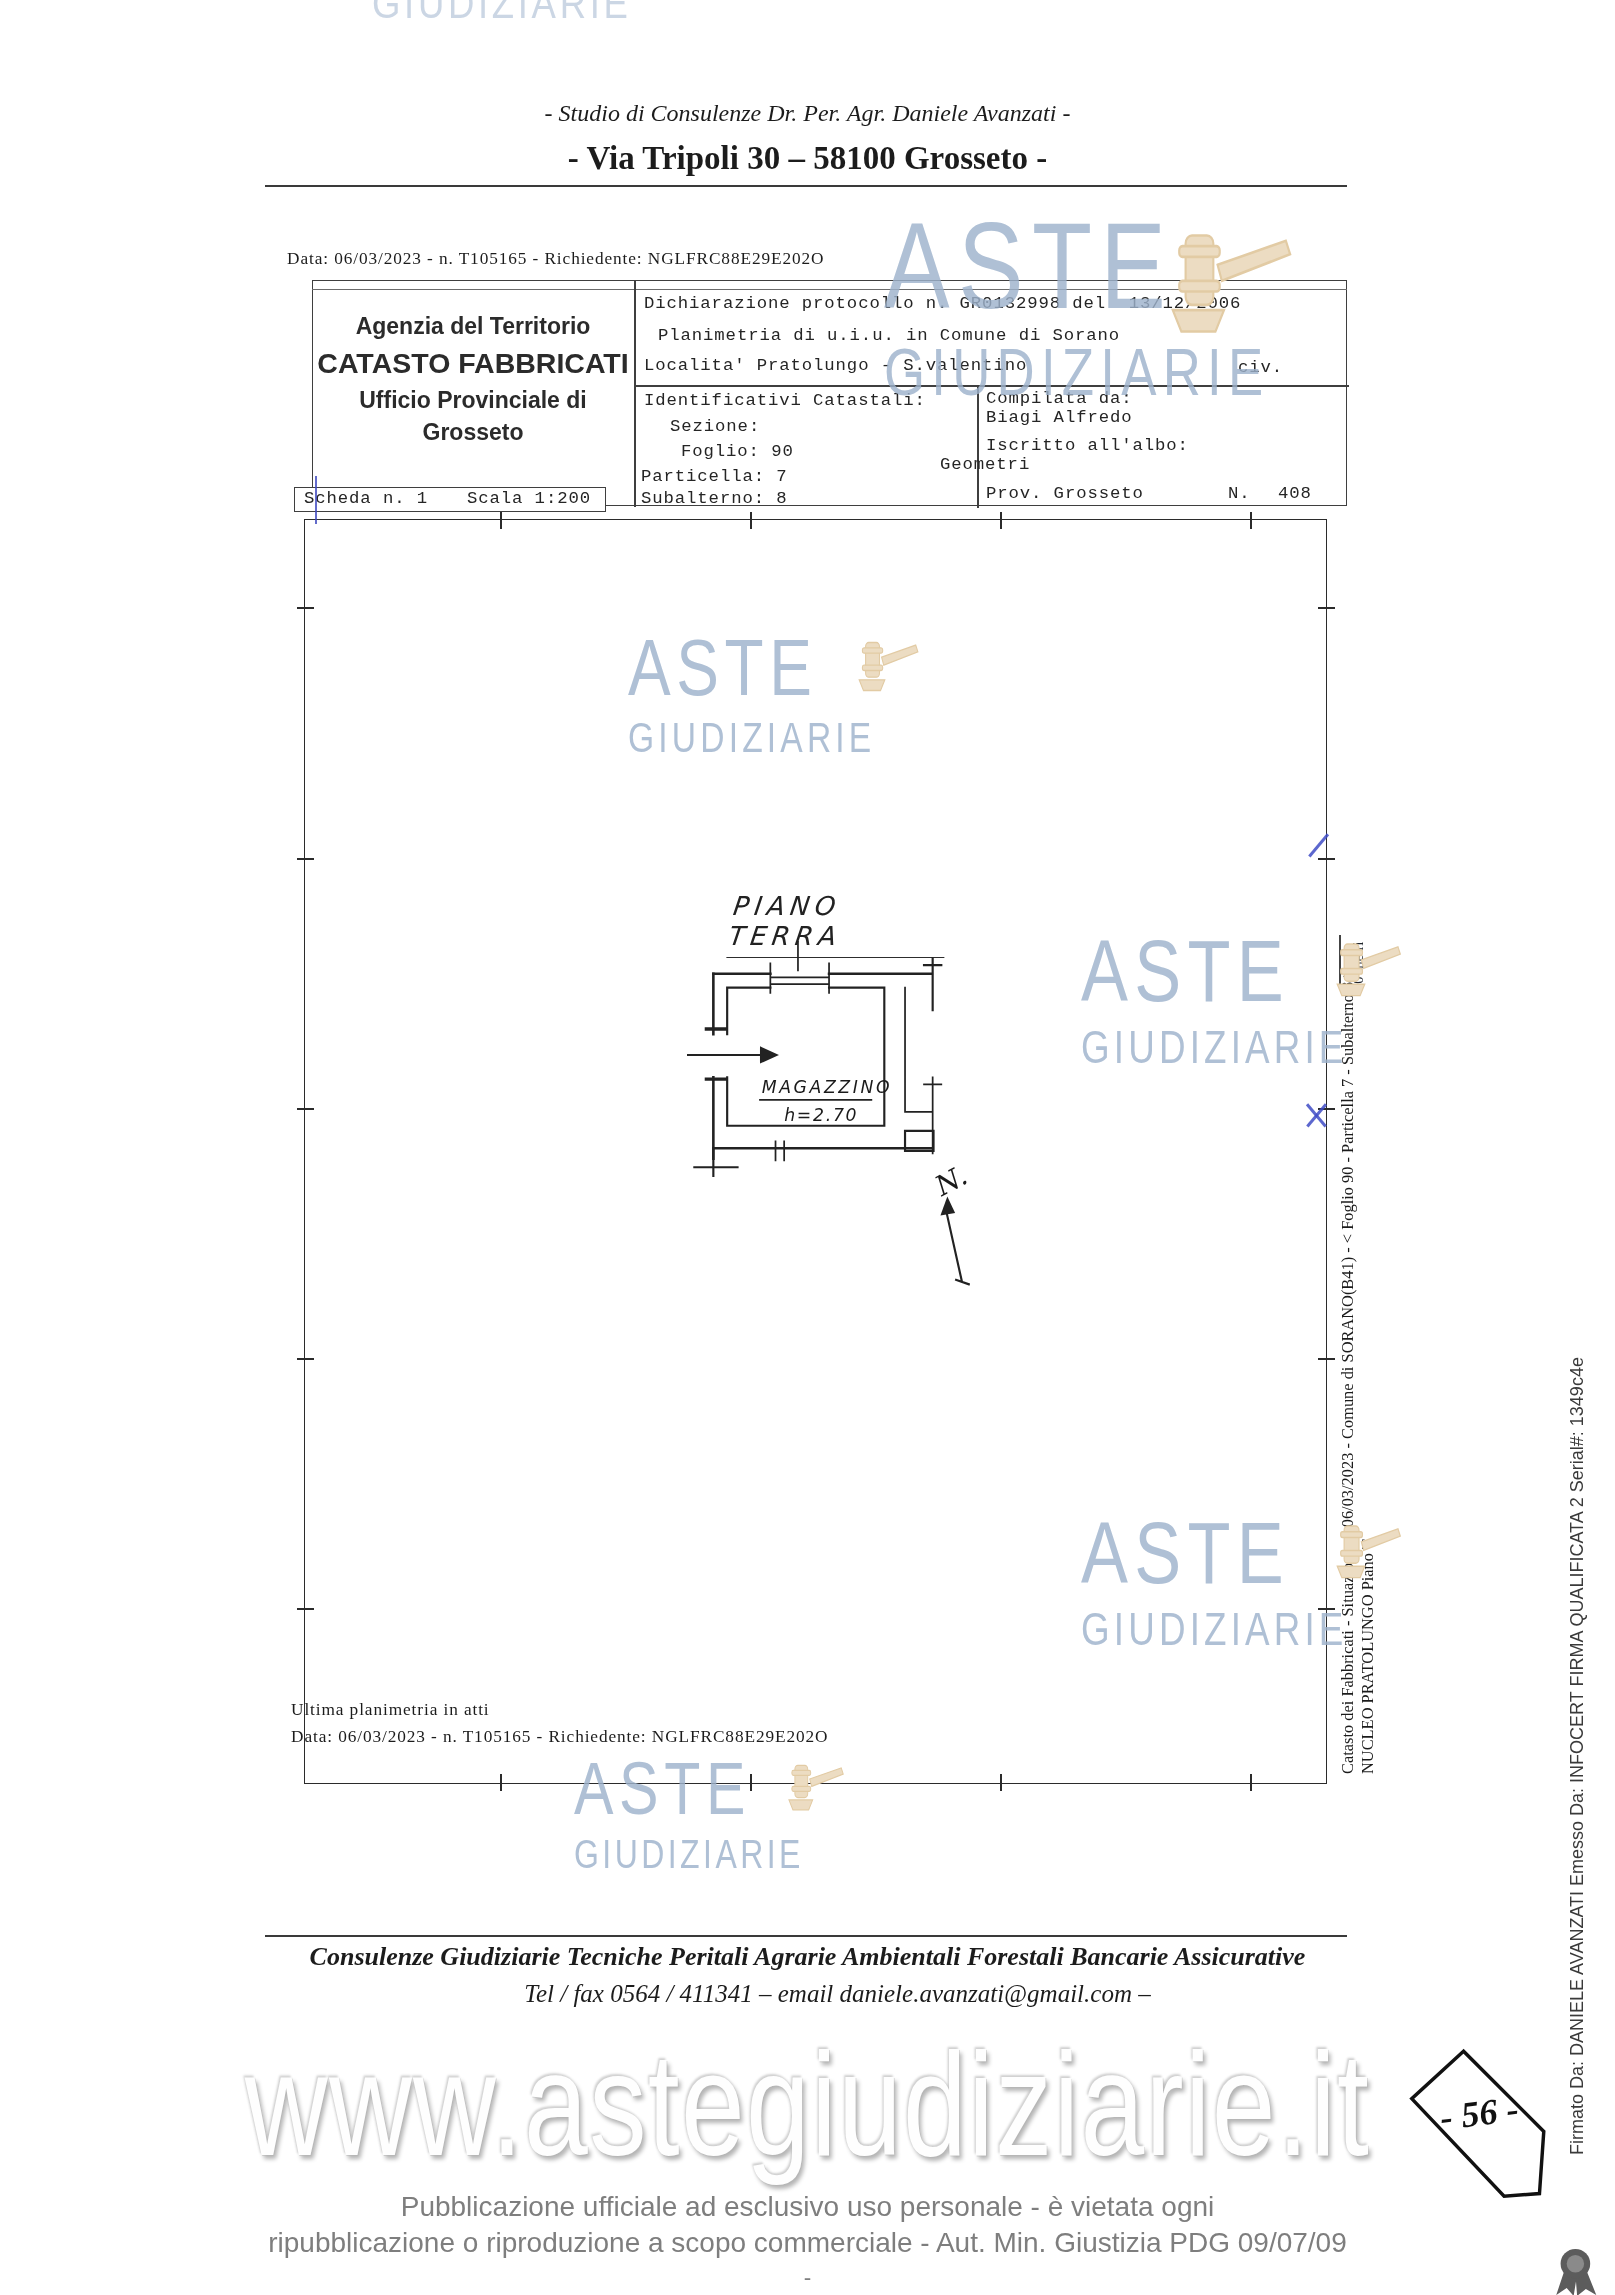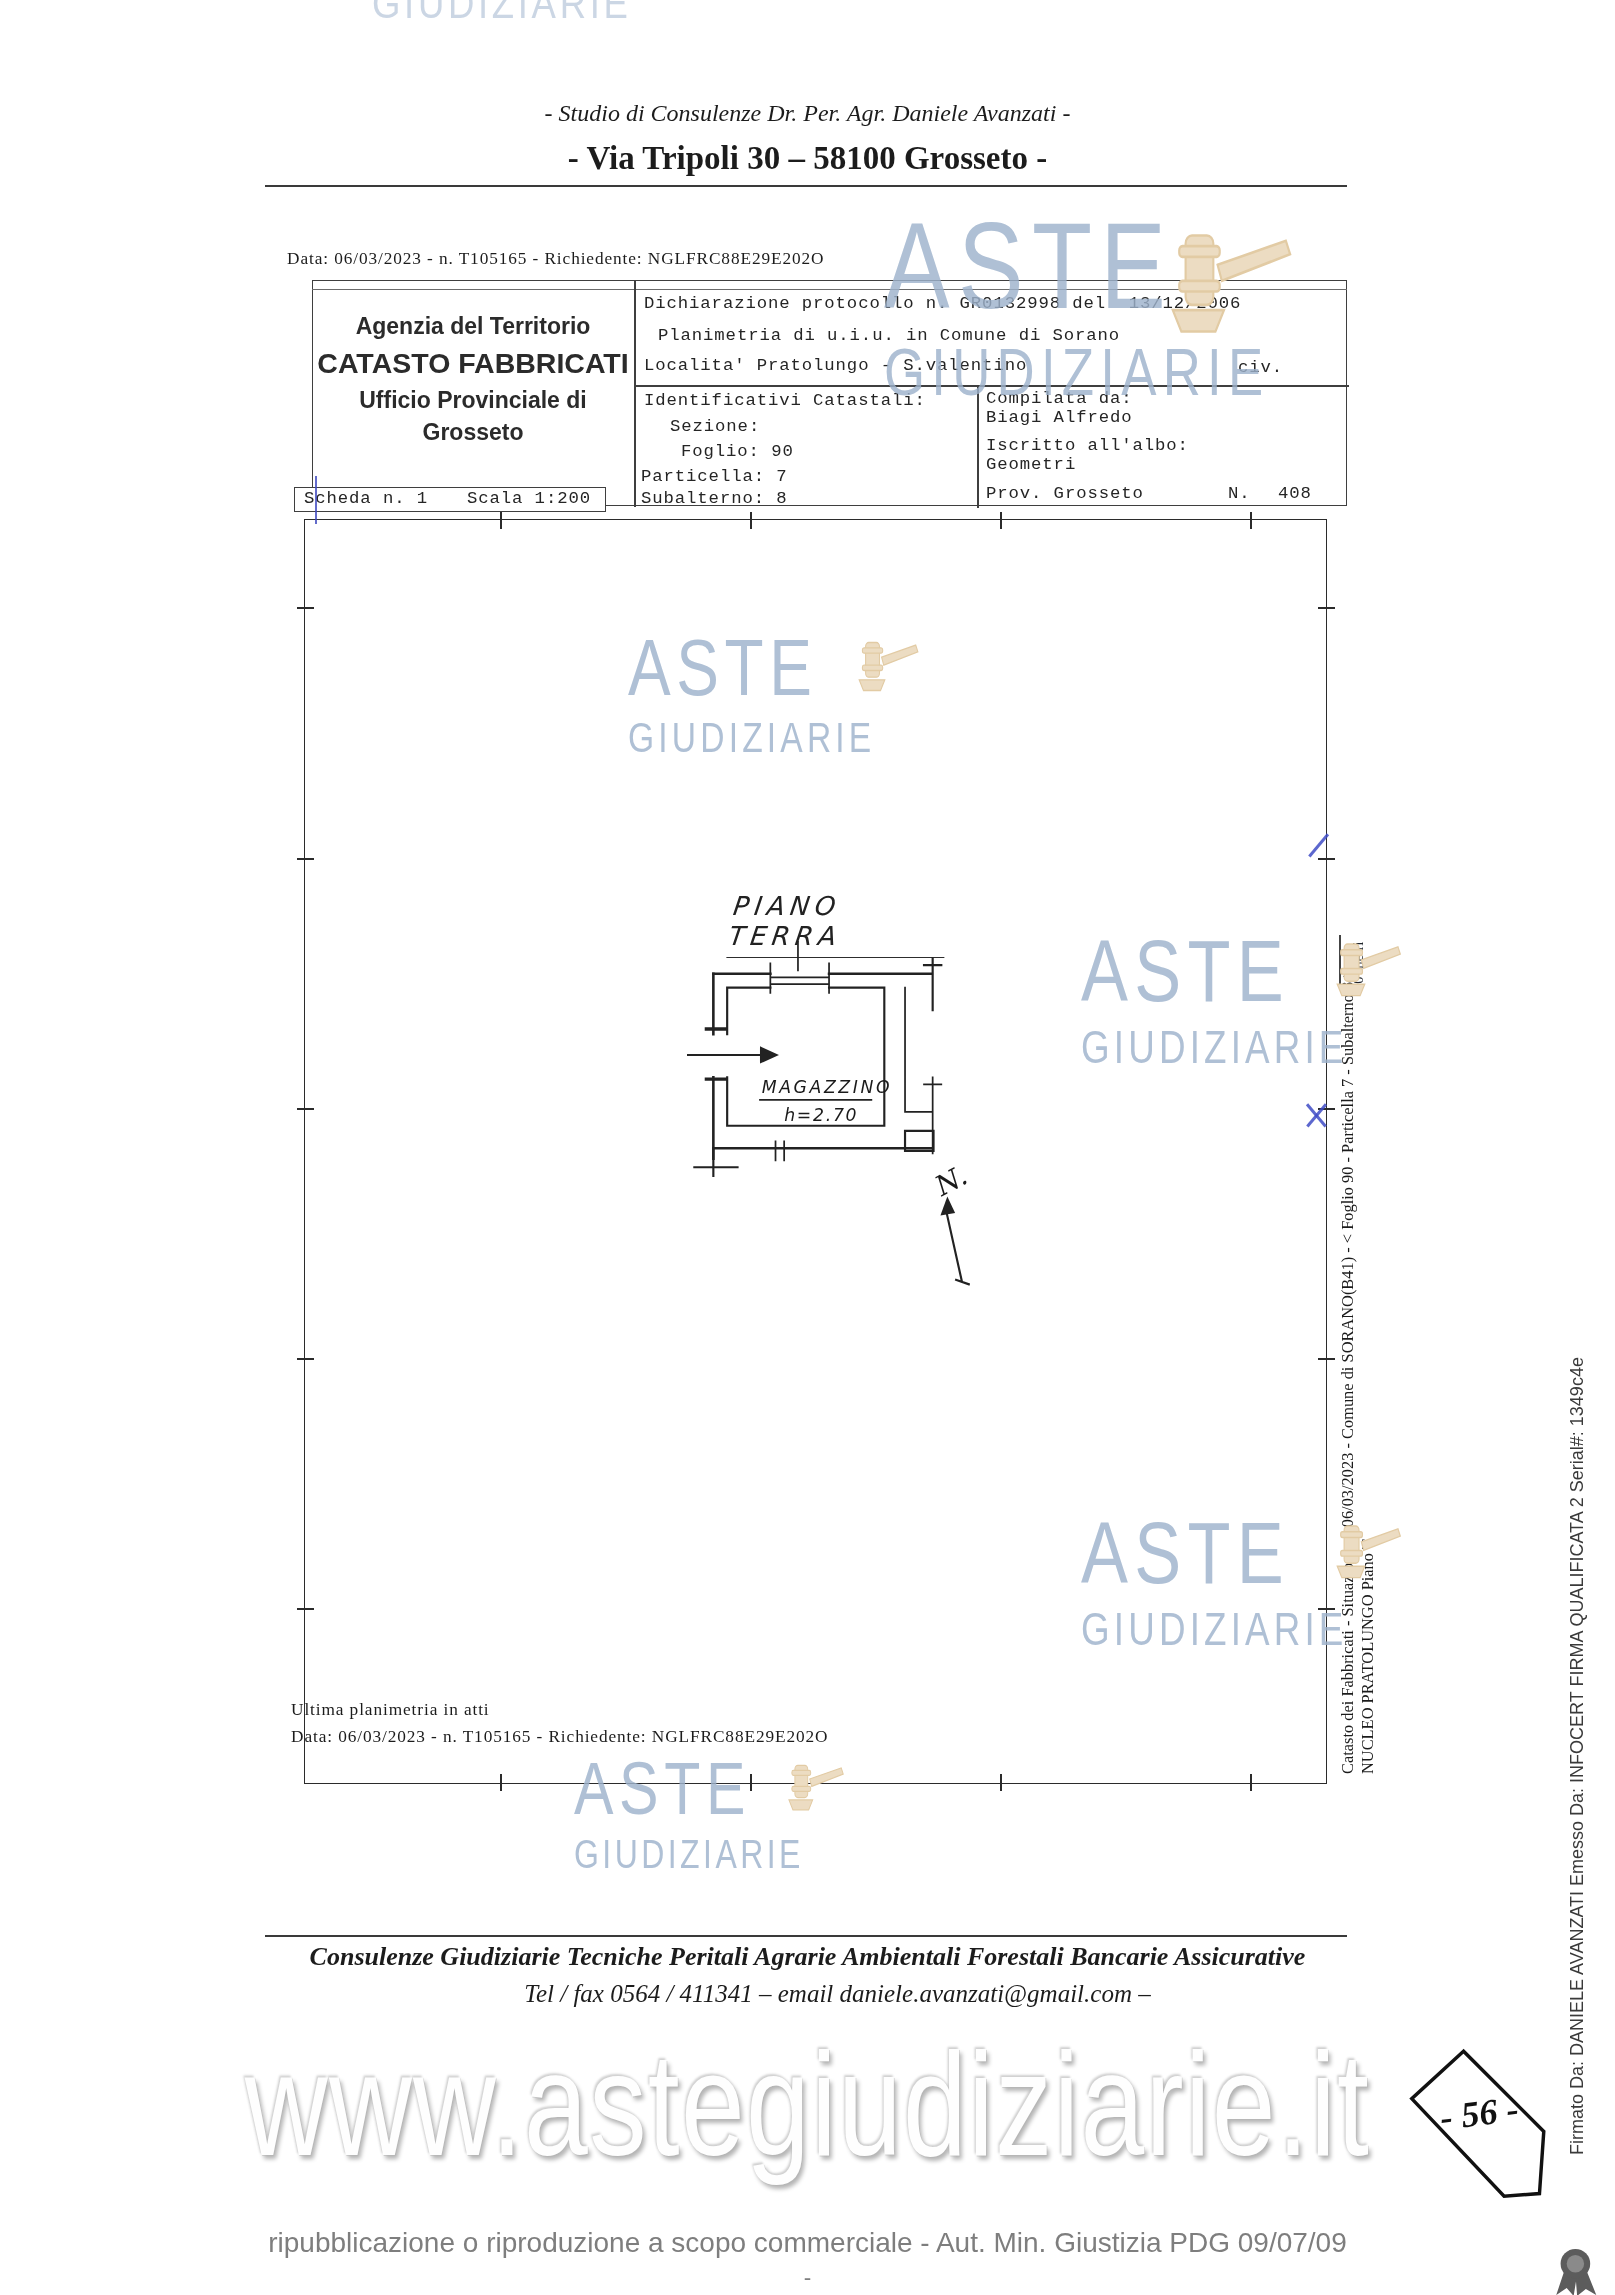--- a/index.html
+++ b/index.html
@@ -92,21 +92,21 @@
 
   <div class="abs mono t20" style="left:644px;top:391px;">Identificativi Catastali:</div>
   <div class="abs mono t20" style="left:670px;top:417px;">Sezione:</div>
   <div class="abs mono t20" style="left:681px;top:442px;">Foglio: 90</div>
   <div class="abs mono t20" style="left:641px;top:467px;">Particella: 7</div>
   <div class="abs mono t20" style="left:641px;top:489px;">Subalterno: 8</div>
 
   <div class="abs mono t20" style="left:986px;top:389px;">Compilata da:</div>
   <div class="abs mono t20" style="left:986px;top:408px;">Biagi Alfredo</div>
   <div class="abs mono t20" style="left:986px;top:436px;">Iscritto all'albo:</div>
-  <div class="abs mono t20" style="left:986px;top:455px;">Geometri</div>
+  <div class="abs mono t20" style="left:940px;top:455px;">Geometri</div>
   <div class="abs mono t20" style="left:986px;top:484px;">Prov. Grosseto</div>
   <div class="abs mono t20" style="left:1228px;top:484px;">N.</div>
   <div class="abs mono t20" style="left:1278px;top:484px;">408</div>
 
   <div class="abs box" style="left:294px;top:487px;width:310px;height:23px;background:#ffffff;z-index:3;"></div>
   <div class="abs mono t20" style="left:304px;top:489px;z-index:4;">Scheda n. 1</div>
   <div class="abs mono t20" style="left:467px;top:489px;z-index:4;">Scala 1:200</div>
   <div class="abs" style="left:315px;top:476px;width:1.7px;height:48px;background:rgba(60,70,190,.8);z-index:5;"></div>
 
   <div class="abs" style="left:304px;top:519px;width:1021px;height:1263px;border:1.7px solid #2b2b2b;"></div>
@@ -252,20 +252,21 @@
 
   <div class="abs center urlwm">www.astegiudiziarie.it</div>
 
   <svg class="abs" style="left:1404px;top:2037px;z-index:7;" width="151" height="169" viewBox="0 0 175 195">
     <polygon points="69,16 9,71 116,184 157,181 162,109" fill="#ffffff" stroke="#111111" stroke-width="4"></polygon>
     <text x="88" y="102" text-anchor="middle" font-family="Liberation Serif, serif" font-style="italic" font-weight="bold" font-size="42" fill="#111" transform="rotate(-7 88 95)">- 56 -</text>
   </svg>
 
   <div class="abs rot signat">Firmato Da: DANIELE AVANZATI Emesso Da: INFOCERT FIRMA QUALIFICATA 2 Serial#: 1349c4e</div>
 
+  <div class="abs center legal" style="top:2191px;font-size:28px;">Pubblicazione ufficiale ad esclusivo uso personale - è vietata ogni</div>
   <div class="abs center legal" style="top:2227px;font-size:28px;">ripubblicazione o riproduzione a scopo commerciale - Aut. Min. Giustizia PDG 09/07/09</div>
   <div class="abs center legal" style="top:2265px;font-size:22.5px;">-</div>
 
   <svg class="abs" style="left:1551px;top:2248px;" width="61" height="48" viewBox="0 0 70 55">
     <g fill="#5c5c5c">
       <polygon points="16,24 6,54 18,46 26,55 30,30"></polygon>
       <polygon points="40,24 52,54 40,47 30,55 28,30"></polygon>
       <circle cx="28" cy="18" r="17"></circle>
       <circle cx="28" cy="18" r="10" fill="#8a8a8a"></circle>
     </g>

